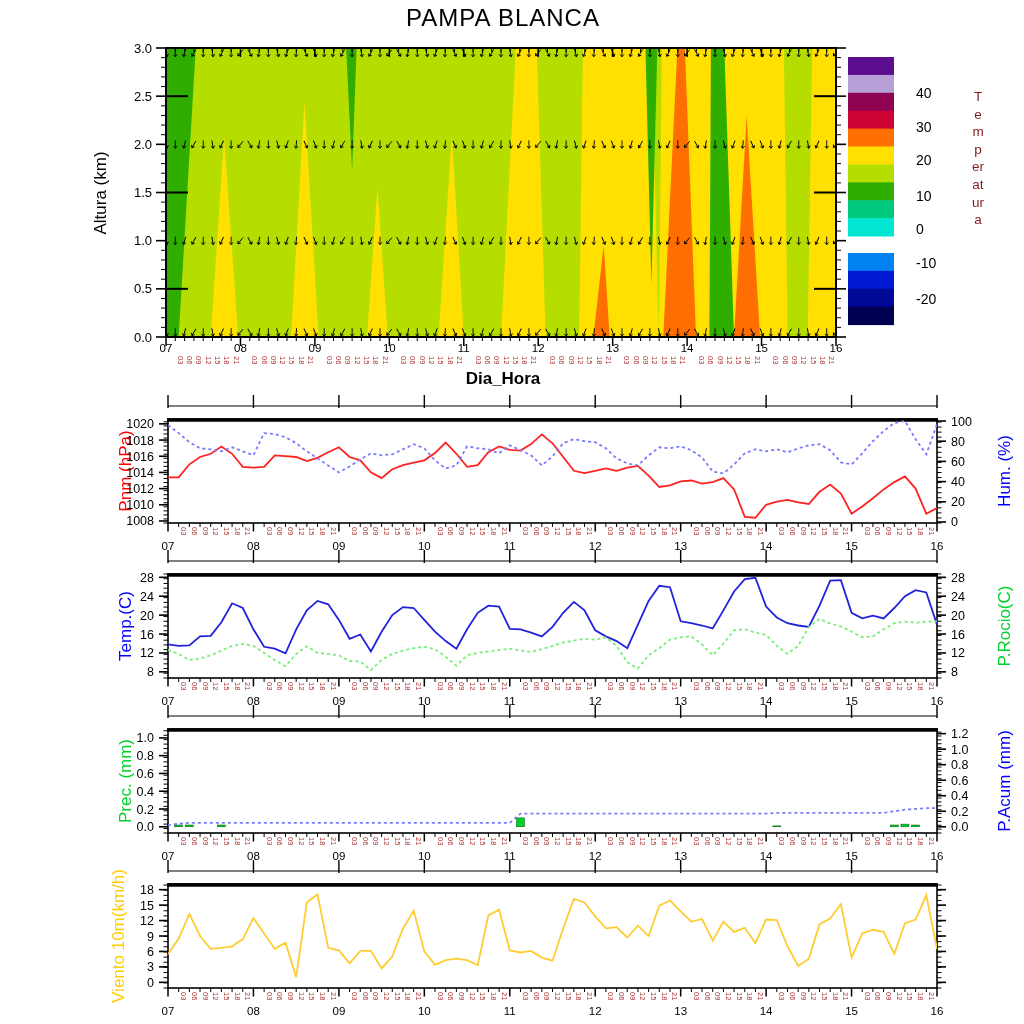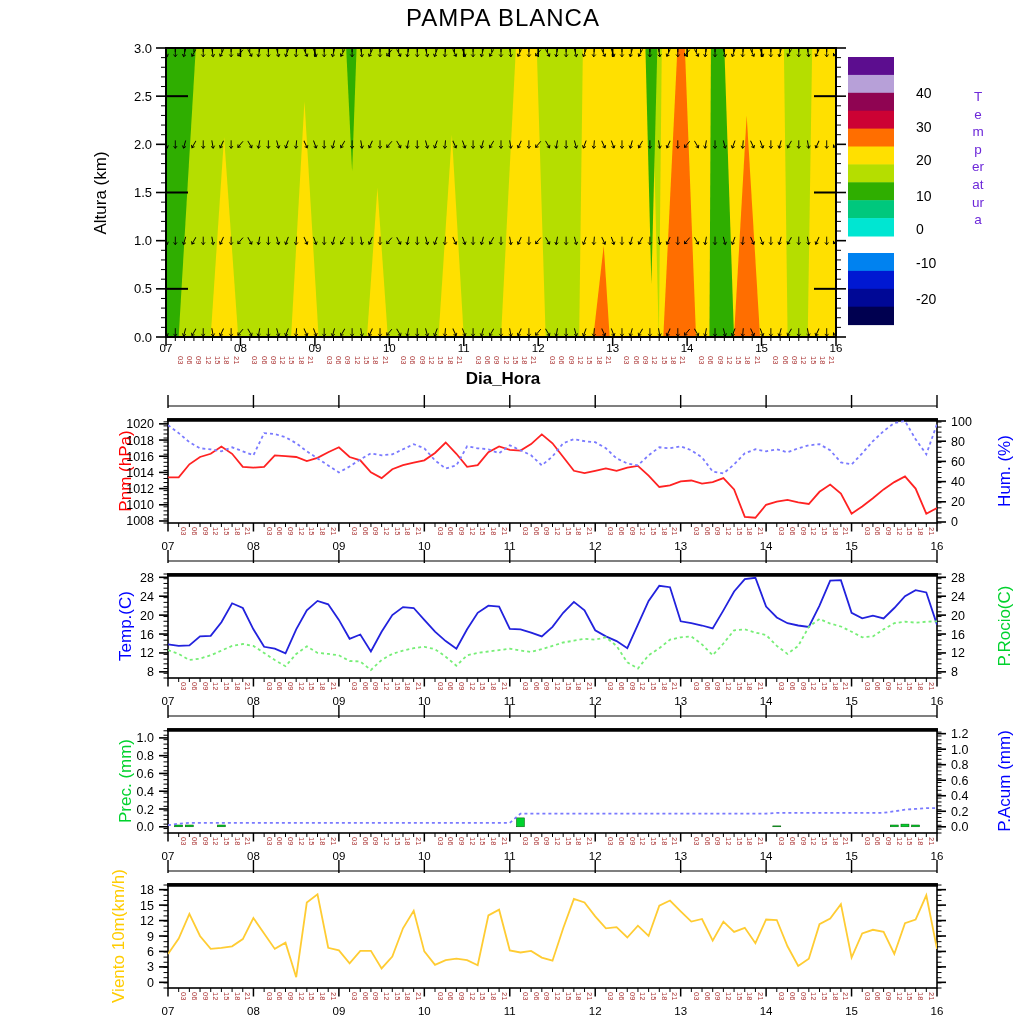--- a/index.html
+++ b/index.html
@@ -8,21 +8,21 @@
   .abs{position:absolute;}
   .title{top:4px;left:487px;transform:translateX(-50%);font-size:24px;
          font-weight:500;color:#000;letter-spacing:1px;white-space:nowrap;}
   .axlabel{white-space:nowrap;font-size:17px;color:#000;}
   .rotl{transform:translate(-50%,-50%) rotate(-90deg);}
   .ctr{transform:translate(-50%,-50%);font-weight:bold;}
   .c-red{color:#ff0000;}
   .c-blue{color:#0000ff;}
   .c-green{color:#00d22d;}
   .c-gold{color:#ffcc00;}
-  .cb-title{width:12px;line-height:17.6px;font-size:13.5px;color:#6d28d9;
+  .cb-title{width:12px;line-height:17.6px;font-size:13.5px;color:#7f1d1d;
             word-wrap:break-word;text-align:center;}
   svg text{font-family:"Liberation Sans",sans-serif;}
 </style>
 </head>
 <body>
 
 <div class="page">
 
   <div class="abs title">PAMPA BLANCA</div>
 

